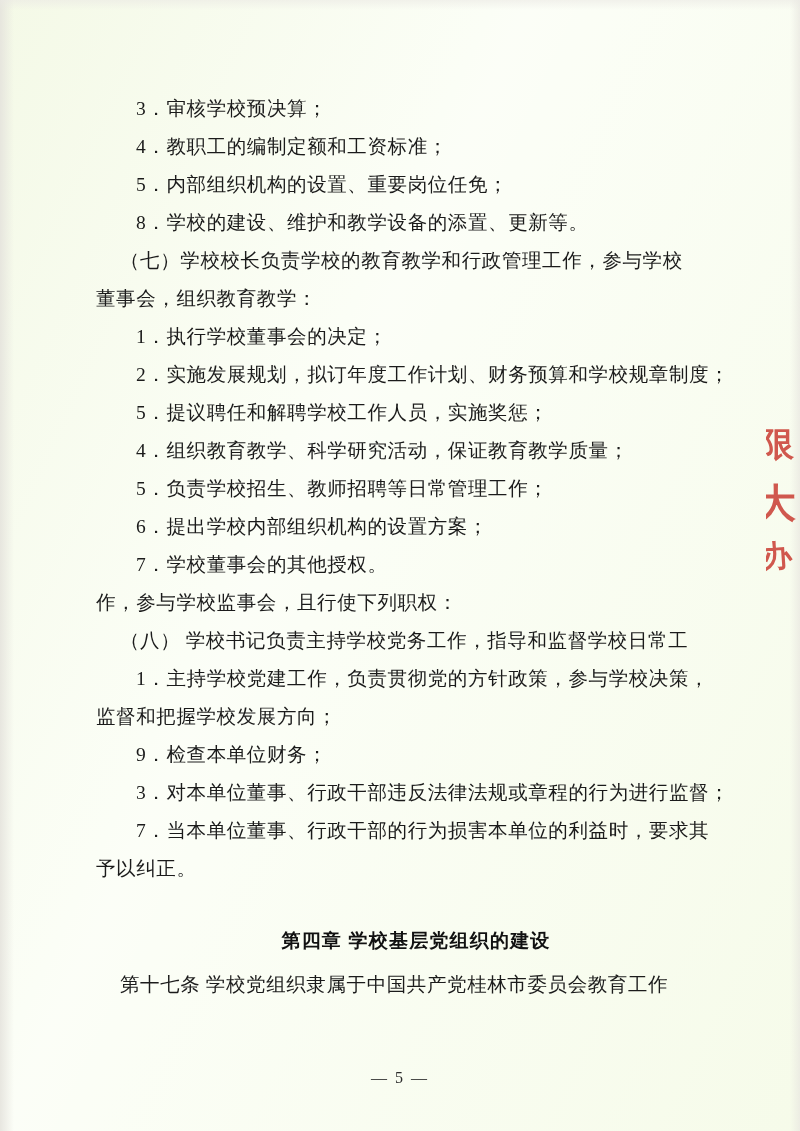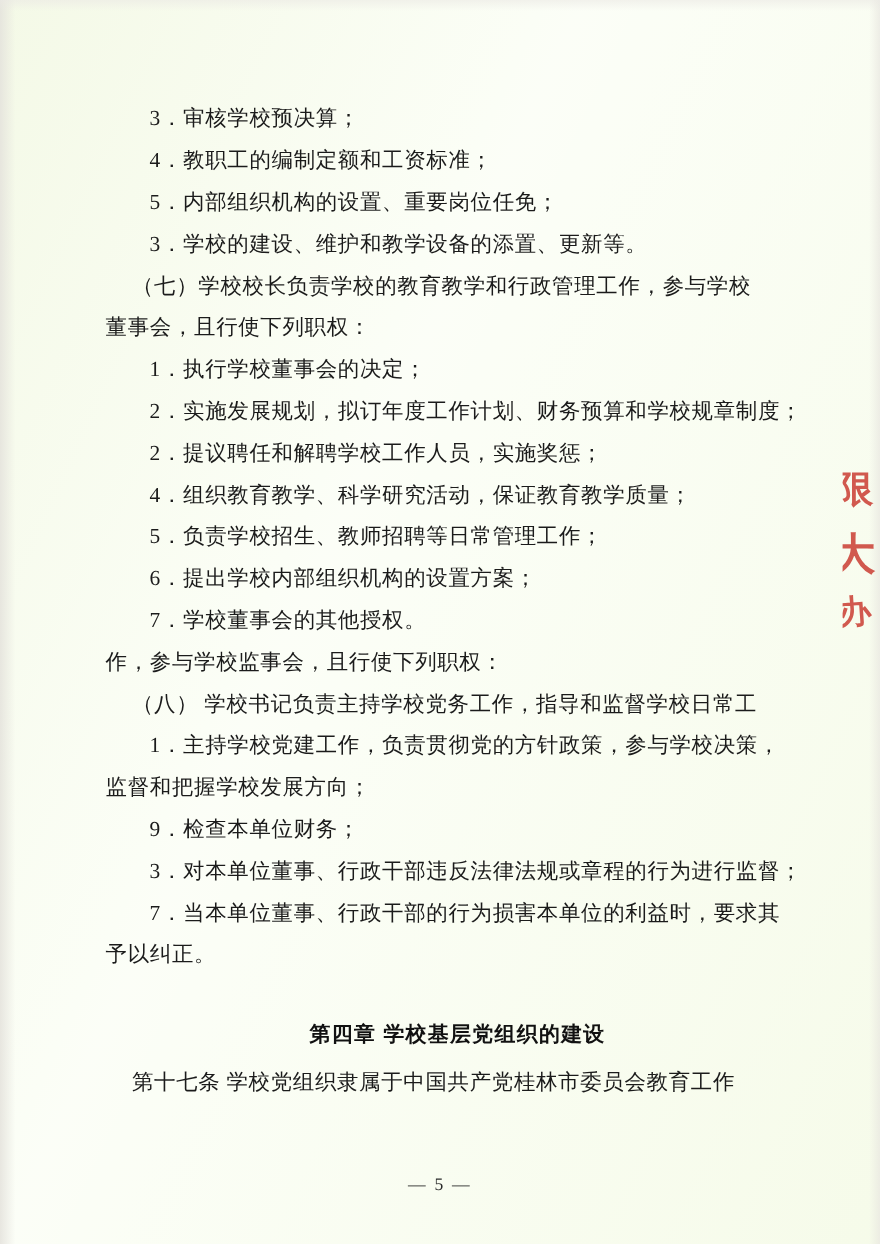--- a/index.html
+++ b/index.html
@@ -136,26 +136,26 @@
   <div class="paper-texture"></div>
   <div class="scan-edge-left"></div>
   <div class="scan-edge-right"></div>
   <div class="scan-edge-top"></div>
 
   <div class="content">
 
     <div class="line indent-2">3．审核学校预决算；</div>
     <div class="line indent-2">4．教职工的编制定额和工资标准；</div>
     <div class="line indent-2">5．内部组织机构的设置、重要岗位任免；</div>
-    <div class="line indent-2">3．学校的建设、维护和教学设备的添置、更新等。</div>
+    <div class="line indent-2">8．学校的建设、维护和教学设备的添置、更新等。</div>
     <div class="line indent-1">（七）学校校长负责学校的教育教学和行政管理工作，参与学校</div>
-    <div class="line indent-0">董事会，且行使下列职权：</div>
+    <div class="line indent-0">董事会，组织教育教学：</div>
     <div class="line indent-2">1．执行学校董事会的决定；</div>
     <div class="line indent-2">2．实施发展规划，拟订年度工作计划、财务预算和学校规章制度；</div>
-    <div class="line indent-2">2．提议聘任和解聘学校工作人员，实施奖惩；</div>
+    <div class="line indent-2">5．提议聘任和解聘学校工作人员，实施奖惩；</div>
     <div class="line indent-2">4．组织教育教学、科学研究活动，保证教育教学质量；</div>
     <div class="line indent-2">5．负责学校招生、教师招聘等日常管理工作；</div>
     <div class="line indent-2">6．提出学校内部组织机构的设置方案；</div>
     <div class="line indent-2">7．学校董事会的其他授权。</div>
     <div class="line indent-0">作，参与学校监事会，且行使下列职权：</div>
     <div class="line indent-1">（八） 学校书记负责主持学校党务工作，指导和监督学校日常工</div>
     <div class="line indent-2">1．主持学校党建工作，负责贯彻党的方针政策，参与学校决策，</div>
     <div class="line indent-0">监督和把握学校发展方向；</div>
     <div class="line indent-2">9．检查本单位财务；</div>
     <div class="line indent-2">3．对本单位董事、行政干部违反法律法规或章程的行为进行监督；</div>

